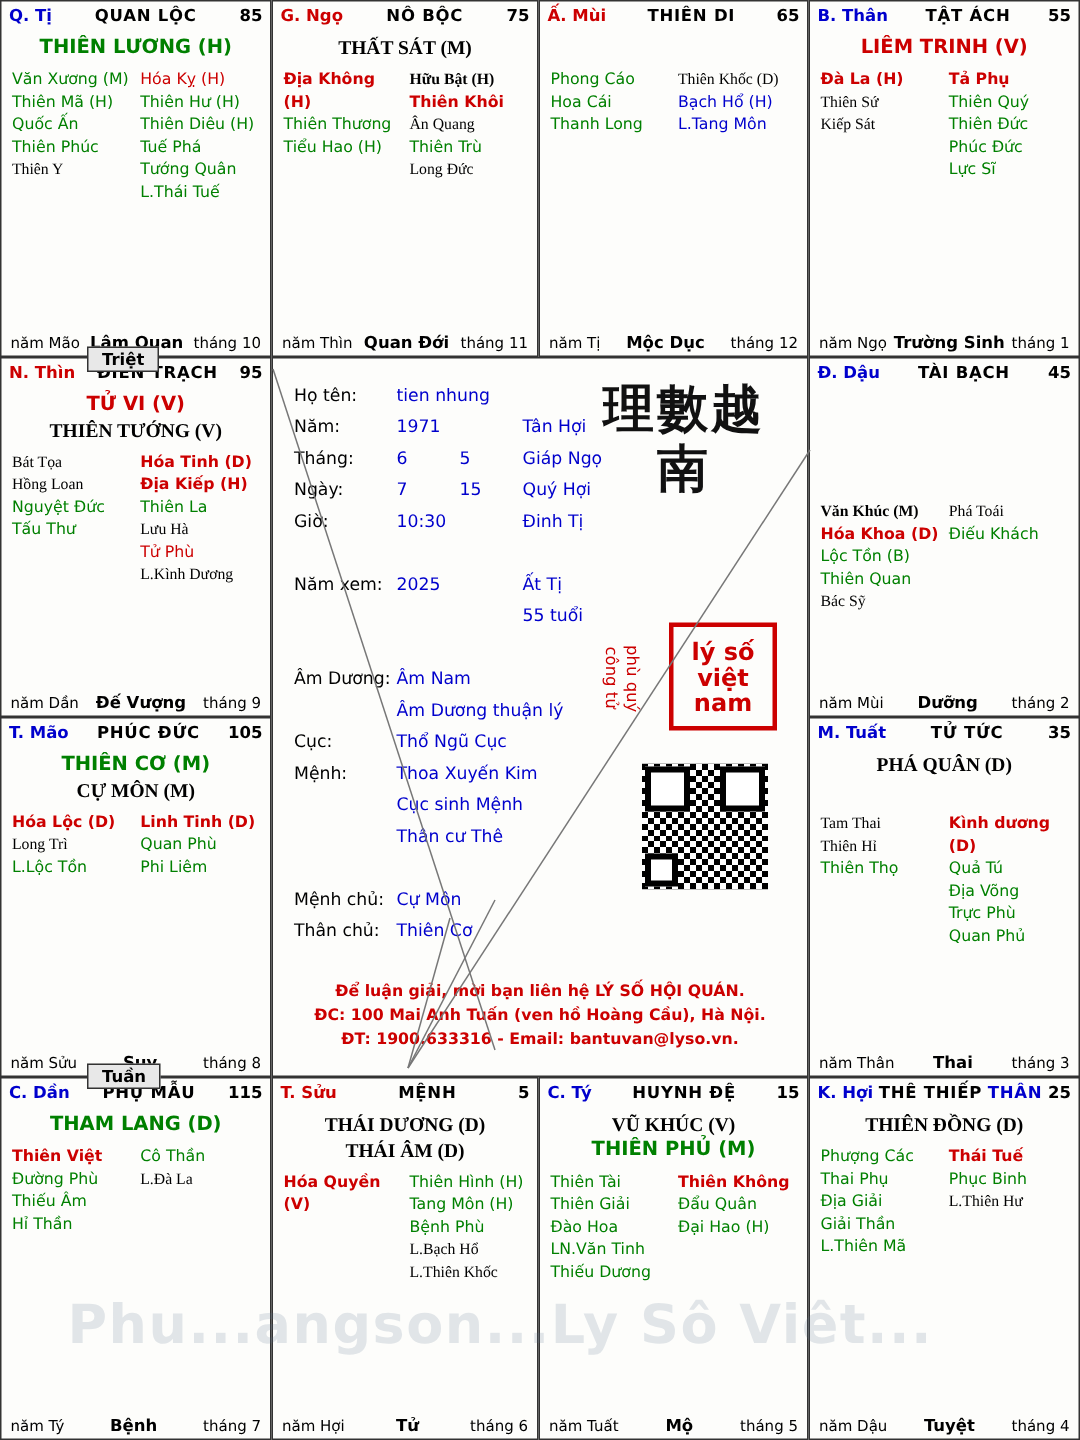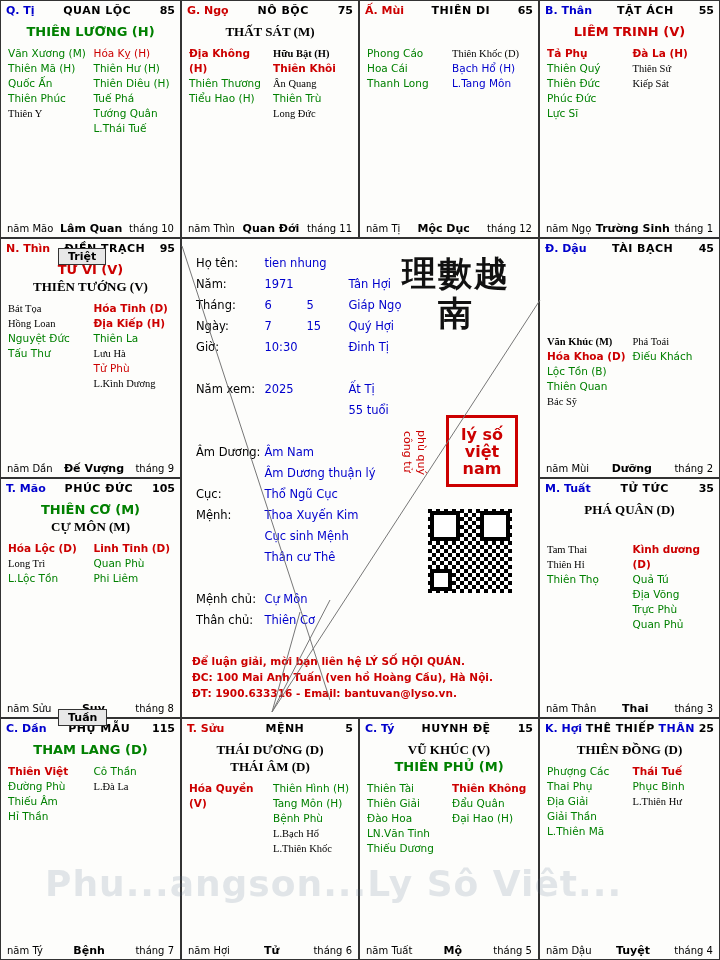--- a/index.html
+++ b/index.html
@@ -132,32 +132,32 @@
   .qrbox2 {
     position:absolute;left:2px;bottom:2px;width:22px;height:22px;border:4px solid #000;background:#fff;
   }
   .contact {
     position:absolute;
     left:10px; right:10px; bottom:16px;
     color:#cc0000;
     font-weight:bold;
     font-size:10.5px;
     line-height:16px;
-    text-align:left;
+    text-align:center;
   }
   .tag {
     position:absolute;
     border:1px solid #333;
     background:#e8e8e8;
     font-weight:bold;
     font-size:11px;
     padding:1px 9px;
     z-index:5;
   }
-  #tag-triet { left:58px; top:248px; }
+  #tag-triet { left:58px; top:231px; }
   #tag-tuan { left:58px; top:709px; }
   .watermark {
     position:absolute;
     left:45px; bottom:56px;
     font-size:36px;
     color:rgba(90,110,140,0.17);
     font-weight:bold;
     letter-spacing:1px;
     white-space:nowrap;
     z-index:1;
@@ -263,30 +263,30 @@
     <div class="hdr">
       <span class="pos">B. Thân</span>
       <span class="chi">TẬT ÁCH</span>
       <span class="num">55</span>
     </div>
     <div class="stars-main">
       <div class="red">LIÊM TRINH (V)</div>
     </div>
     <div class="cols">
       <div class="c">
+        <div class="red" style="font-weight:bold">Đà La (H)</div>
+        <div class="black">Thiên Sứ</div>
+        <div class="black">Kiếp Sát</div>
+      </div>
+      <div class="c">
         <div class="red" style="font-weight:bold">Tả Phụ</div>
         <div class="green">Thiên Quý</div>
         <div class="green">Thiên Đức</div>
         <div class="green">Phúc Đức</div>
         <div class="green">Lực Sĩ</div>
-      </div>
-      <div class="c">
-        <div class="red" style="font-weight:bold">Đà La (H)</div>
-        <div class="black">Thiên Sứ</div>
-        <div class="black">Kiếp Sát</div>
       </div>
     </div>
     <div class="footer">
       <span>năm Ngọ</span>
       <span class="mid">Trường Sinh</span>
       <span>tháng 1</span>
     </div>
   </div>
 
   <div class="cell">

